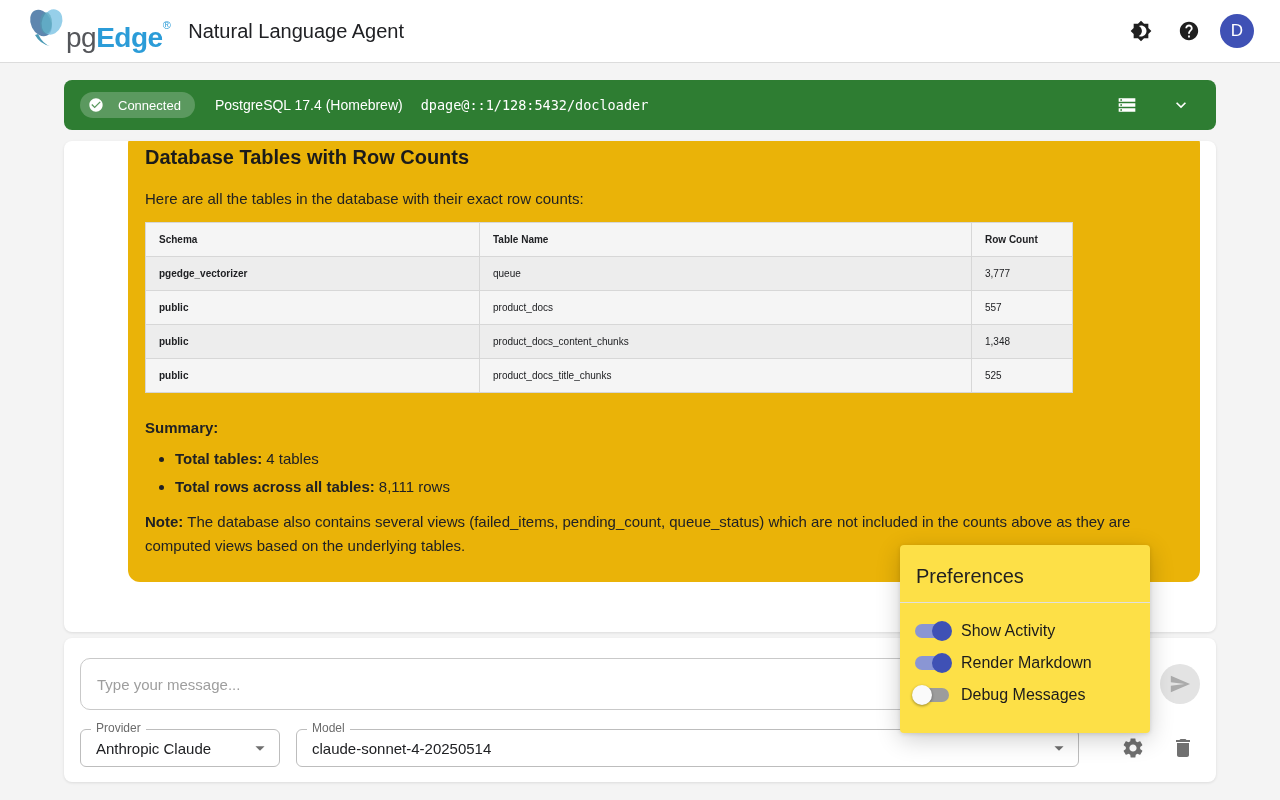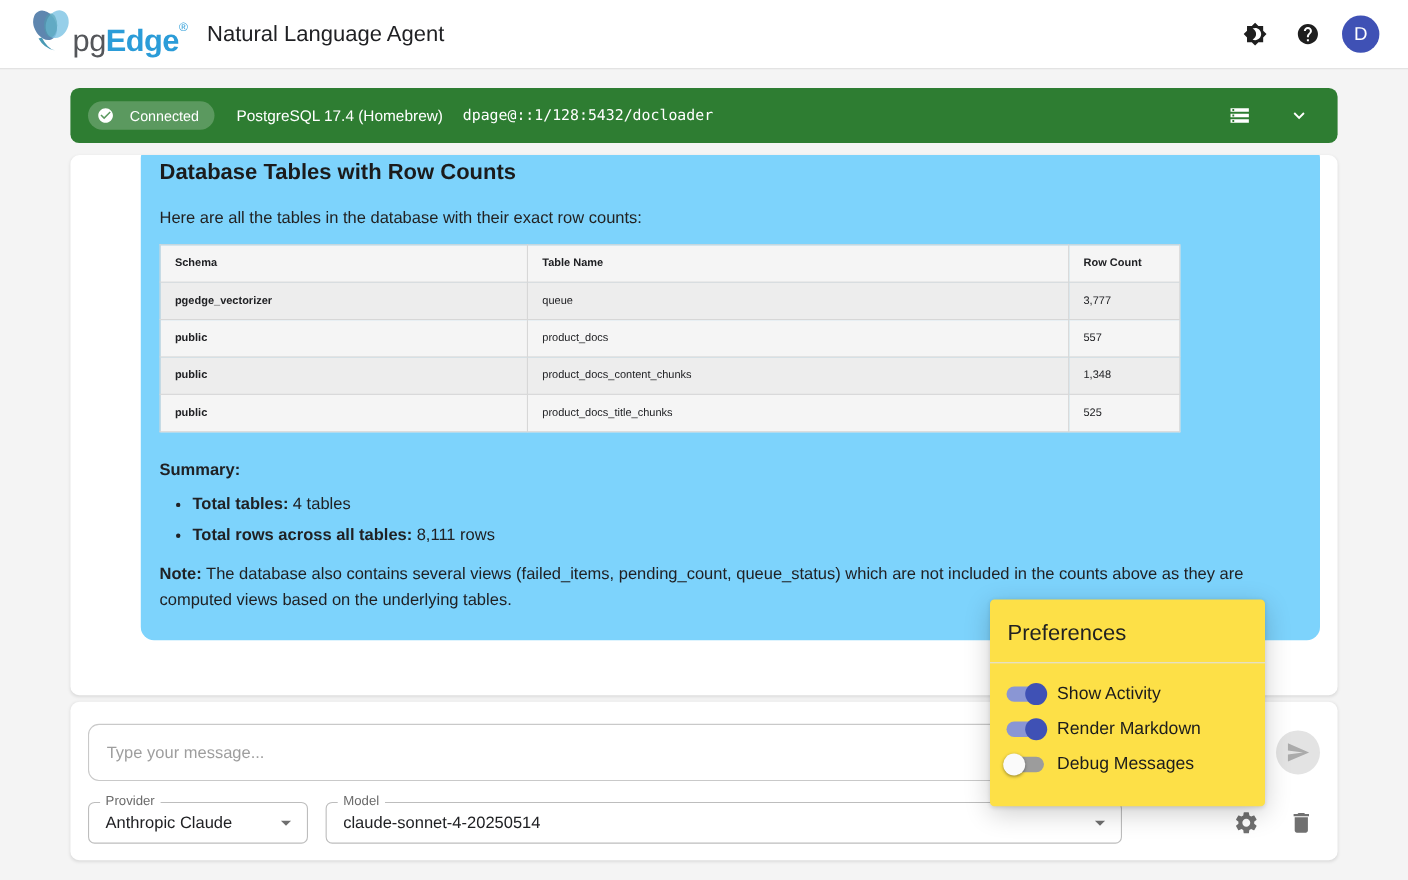--- a/index.html
+++ b/index.html
@@ -30,21 +30,21 @@
                 border-radius:999px; padding:5px 14px 5px 8px; margin-left:16px; font-size:13px; }
   .conn-badge svg { width:16px; height:16px; fill:#ffffff; }
   .conn-server { font-size:14px; margin-left:20px; }
   .conn-dsn { font-family:"DejaVu Sans Mono", monospace; font-size:13.5px; margin-left:18px; }
   .conn-right { margin-left:auto; display:flex; align-items:center; gap:20px; margin-right:18px; }
   .conn-right .icon-btn svg { fill:#ffffff; width:20px; height:20px; }
 
   
   .chat-card { position:absolute; left:64px; top:141px; width:1152px; height:491px; background:#ffffff;
                border-radius:8px; box-shadow:0 1px 3px rgba(0,0,0,0.10); overflow:hidden; }
-  .bubble { margin:-9px 16px 0 64px; background:#7dd3fc; border-radius:12px; padding:14px 16px 24px 17px; }
+  .bubble { margin:-9px 16px 0 64px; background:#eab308; border-radius:12px; padding:14px 16px 24px 17px; }
   .bubble h2 { font-size:20px; font-weight:700; color:#1b1b1b; line-height:22px; }
   .bubble .intro { font-size:15px; margin-top:22px; color:#222; }
   table.md { border-collapse:collapse; width:928px; margin-top:15px; font-size:10px; }
   table.md th, table.md td { border:1px solid #d7d7d7; text-align:left; padding:11px 13px; }
   table.md th { font-weight:700; background:#f5f5f5; }
   table.md tr.odd td { background:#ededed; }
   table.md tr.even td { background:#f5f5f5; }
   .summary { font-size:15px; font-weight:700; margin-top:26px; }
   ul.sum { margin:14px 0 0 30px; font-size:15px; }
   ul.sum li { margin-bottom:11px; }
@@ -62,21 +62,21 @@
   .send-btn { position:absolute; left:1096px; top:26px; width:40px; height:40px; border-radius:50%;
               background:#e3e3e3; border:none; display:flex; align-items:center; justify-content:center; cursor:default; }
   .send-btn svg { width:22px; height:22px; fill:#ababab; }
   .select { position:absolute; top:91px; height:38px; border:1px solid #bdbdbd; border-radius:6px;
             background:#ffffff; display:flex; align-items:center; cursor:pointer; }
   .select-label { position:absolute; top:-9px; left:10px; background:#ffffff; padding:0 5px;
                   font-size:12px; color:#6b6b6b; }
   .select-value { font-size:15px; color:#202124; margin-left:15px; white-space:nowrap; }
   .select .caret { margin-left:auto; margin-right:8px; width:22px; height:22px; fill:#6f6f6f; flex:none; }
   .select.provider { left:16px; width:200px; }
-  .select.model { left:232px; width:724px; }
+  .select.model { left:232px; width:783px; }
   .tool-btn { position:absolute; top:94px; width:32px; height:32px; border:none; background:transparent;
               display:flex; align-items:center; justify-content:center; cursor:pointer; }
   .tool-btn svg { width:24px; height:24px; fill:#707070; }
   .gear-btn { left:1053px; }
   .trash-btn { left:1103px; }
 
   
   .popover { position:absolute; left:900px; top:545px; width:250px; height:188px; background:#fde047;
              border-radius:4px; box-shadow:0 6px 24px rgba(0,0,0,0.20), 0 1px 4px rgba(0,0,0,0.12); z-index:50; }
   .pop-title { font-size:20px; color:#212121; padding:20px 16px 14px 16px; }

